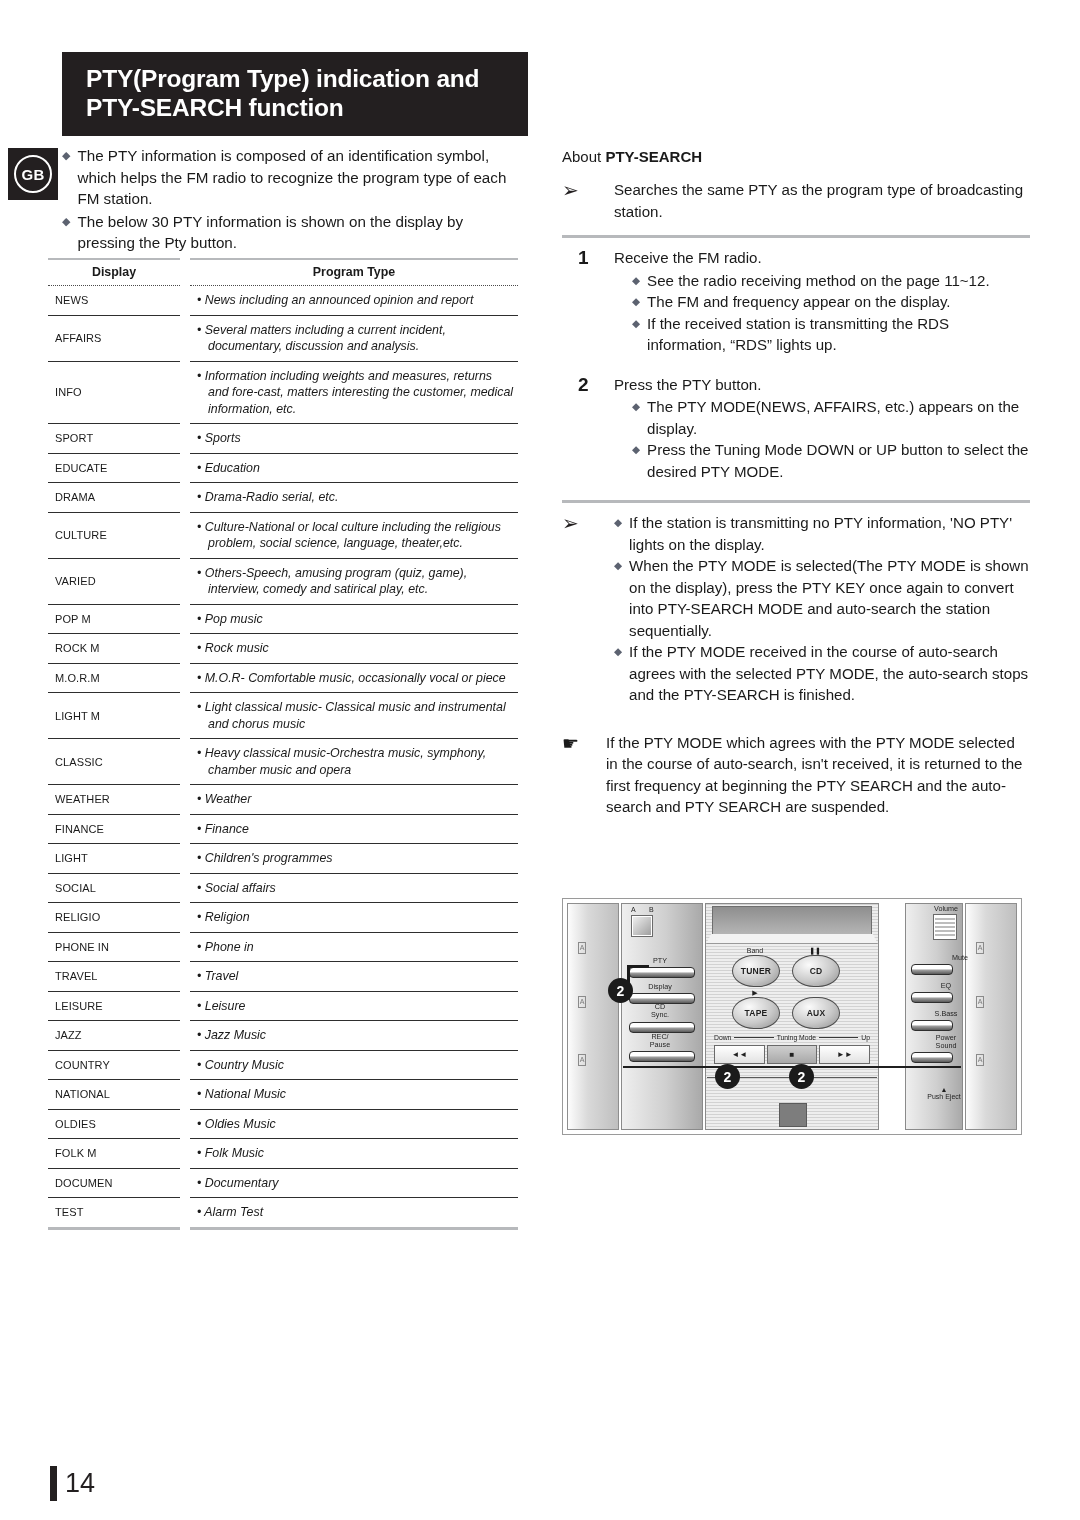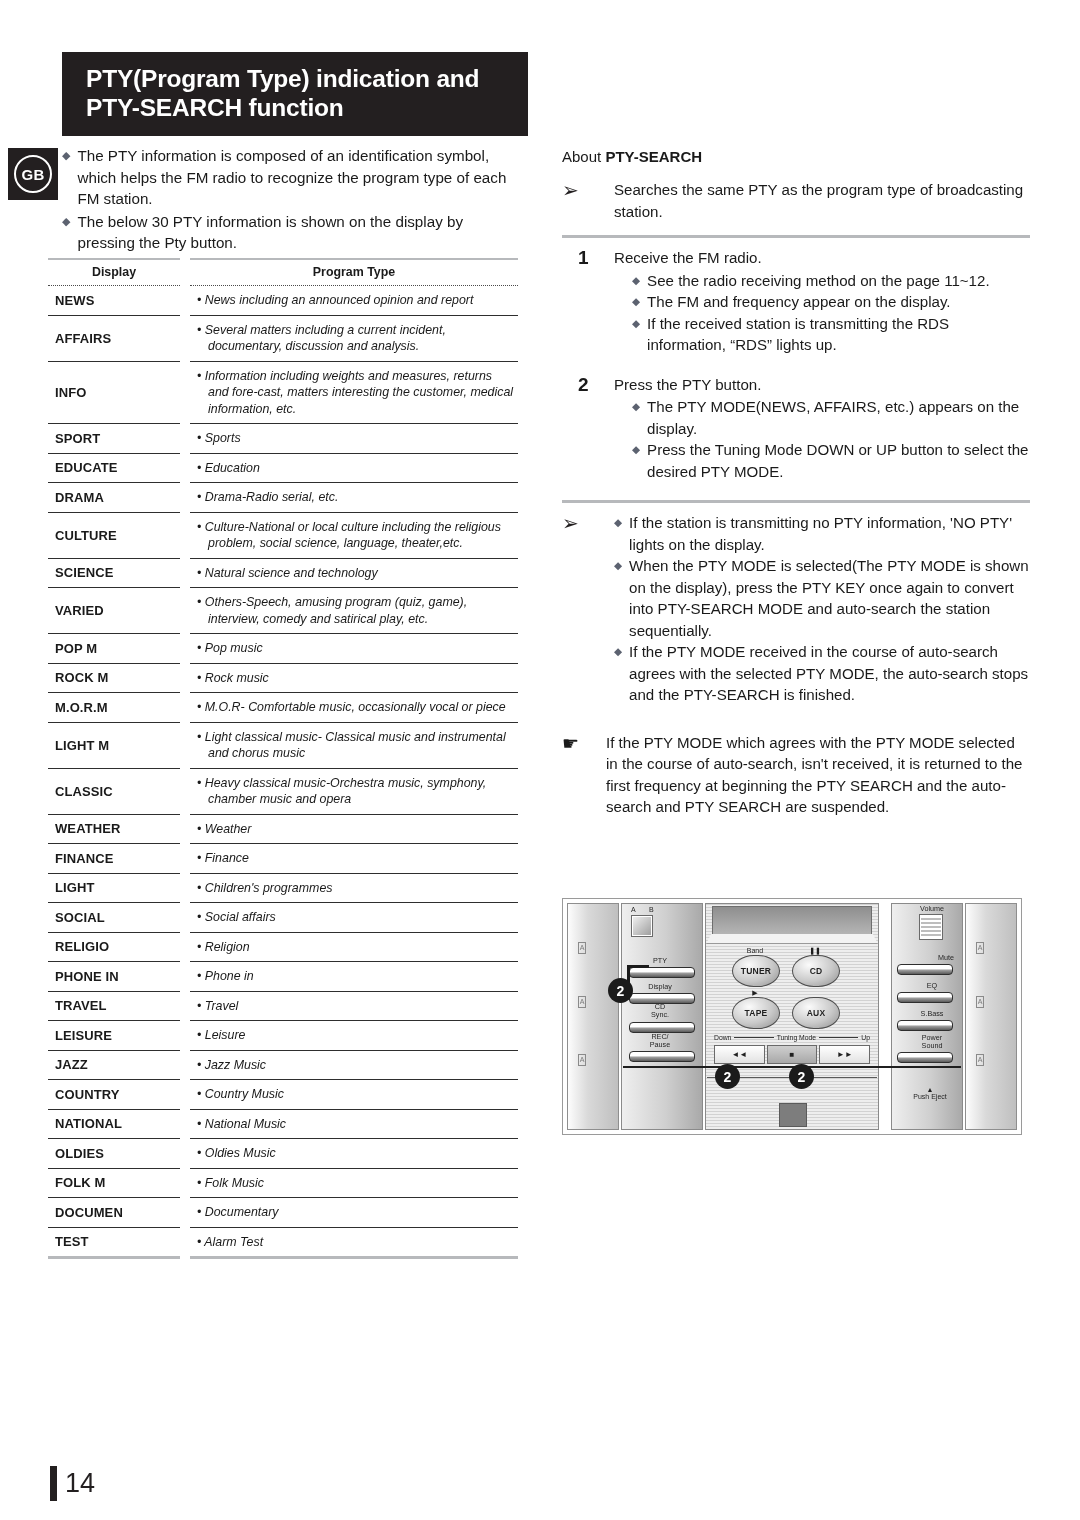--- a/index.html
+++ b/index.html
@@ -121,22 +121,22 @@
   }
   .col-display.hdr-cell { padding-left: 0; }
 
   .body-cell {
     border-bottom: 1.6px solid #2e2e2e;
     display: flex;
     align-items: center;
   }
   .body-cell.last { border-bottom: 3px solid #b7b9bc; }
   .disp-label {
-    font-size: 13px;
-    font-weight: bold;
+    font-size: 11px;
+    font-weight: normal;
     letter-spacing: 0.1px;
   }
   .type-cell {
     align-items: flex-start;
     padding: 6px 4px 6px 7px;
   }
   .type-text {
     font-size: 12.4px;
     font-style: italic;
     line-height: 16.5px;
@@ -271,21 +271,21 @@
   }
 
   .dev-column {
     position: absolute;
     top: 0; bottom: 0;
     background: linear-gradient(90deg,#efefef 0%, #cfcfcf 55%, #a9a9a9 100%);
     border: 1px solid #8a8a8a;
     box-sizing: border-box;
   }
   .dev-column.left { left: 54px; width: 82px; }
-  .dev-column.right { right: 54px; width: 72px; }
+  .dev-column.right { right: 54px; width: 58px; }
 
   .dev-center {
     position: absolute;
     left: 138px;
     right: 138px;
     top: 0; bottom: 0;
     background:
       repeating-linear-gradient(180deg, #d2d2d2 0px, #d2d2d2 1px, #eeeeee 1px, #eeeeee 3px);
     border: 1px solid #8a8a8a;
     box-sizing: border-box;
@@ -552,29 +552,20 @@
         <div class="col-display body-cell">
           <span class="disp-label">CULTURE</span>
         </div>
         <div class="col-gap"></div>
         <div class="col-type body-cell type-cell">
           <span class="type-text type-hang">• Culture-National or local culture including the religious problem, social science, language, theater,etc.</span>
         </div>
       </div>
       <div class="tbl-row">
         <div class="col-display body-cell">
-          <span class="disp-label">SCIENCE</span>
-        </div>
-        <div class="col-gap"></div>
-        <div class="col-type body-cell type-cell">
-          <span class="type-text type-hang">• Natural science and technology</span>
-        </div>
-      </div>
-      <div class="tbl-row">
-        <div class="col-display body-cell">
           <span class="disp-label">VARIED</span>
         </div>
         <div class="col-gap"></div>
         <div class="col-type body-cell type-cell">
           <span class="type-text type-hang">• Others-Speech, amusing program (quiz, game), interview, comedy and satirical play, etc.</span>
         </div>
       </div>
       <div class="tbl-row">
         <div class="col-display body-cell">
           <span class="disp-label">POP M</span>

